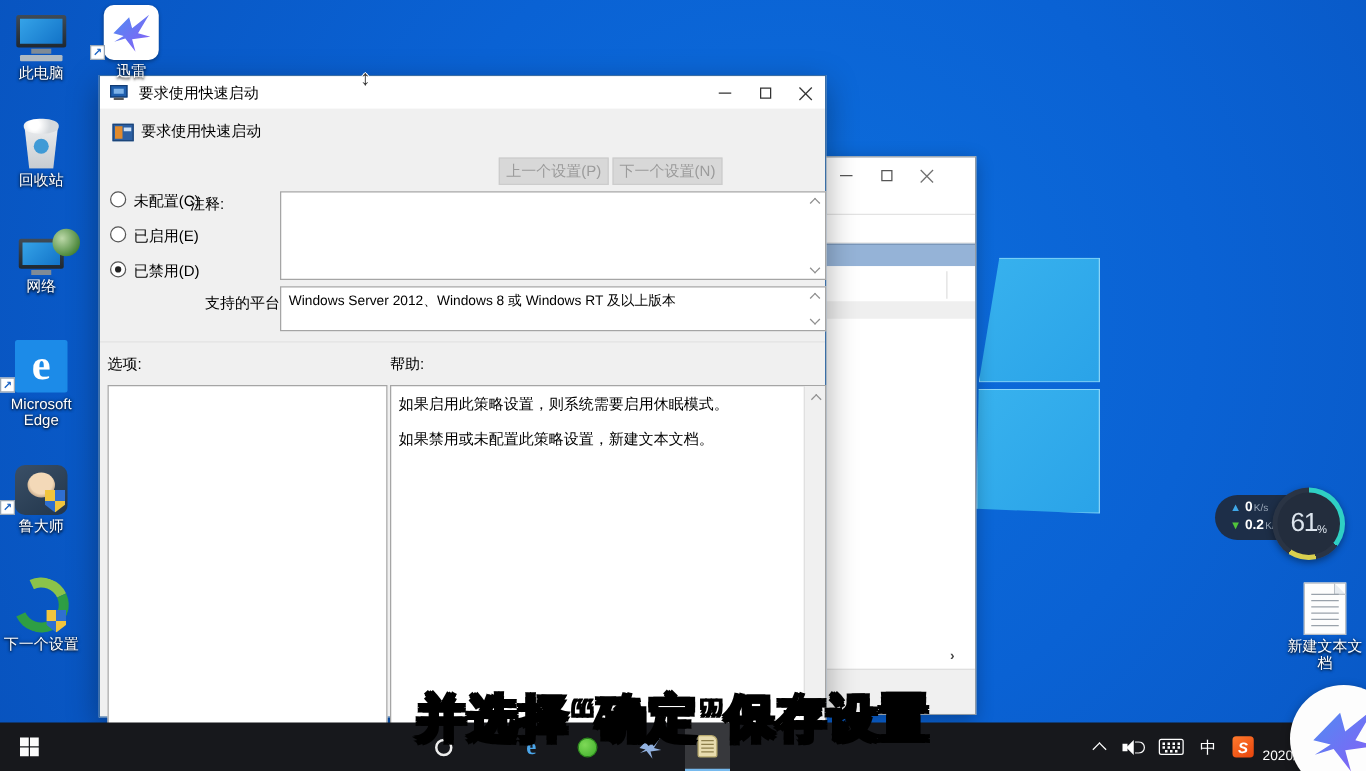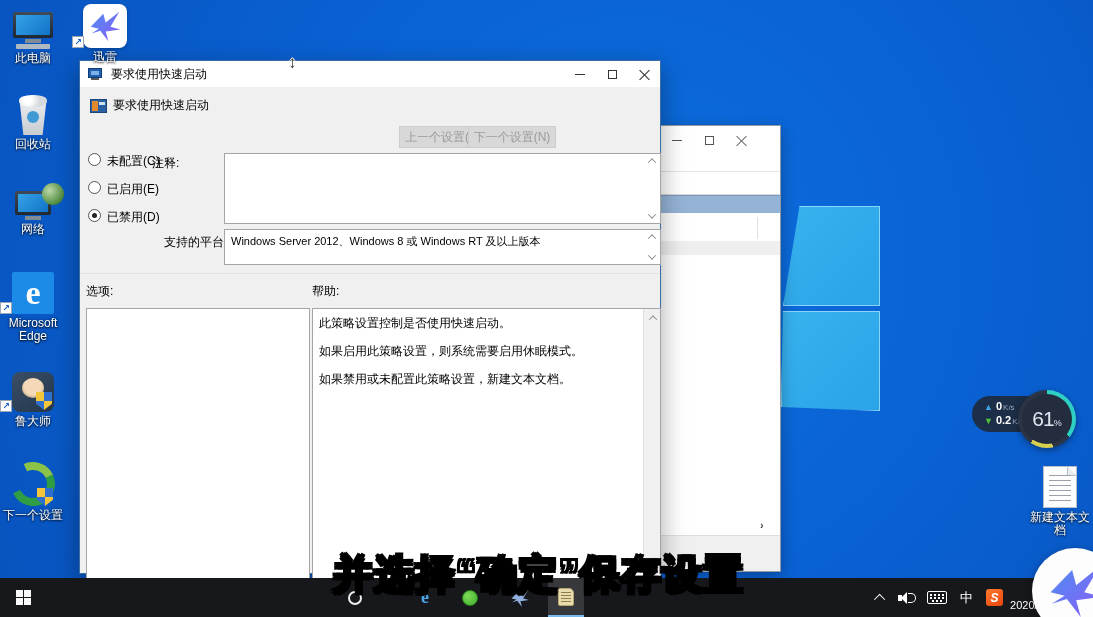--- a/index.html
+++ b/index.html
@@ -307,21 +307,21 @@
       </span>
     </div>
     <div class="dlg-body">
 
       <div class="setting-head">
         <span class="gpe-icon"></span>
         <span class="setting-title">要求使用快速启动</span>
       </div>
 
       <div class="nav-btn" style="left:319px">上一个设置(P)</div>
-      <div class="nav-btn" style="left:388px">下一个设置(N)</div>
+      <div class="nav-btn" style="left:410px">下一个设置(N)</div>
 
       <div class="radio-row" style="top:66px">
         <span class="radio-circle"></span>
         <span>未配置(C)</span>
       </div>
       <div class="radio-row" style="top:94px">
         <span class="radio-circle"></span>
         <span>已启用(E)</span>
       </div>
       <div class="radio-row" style="top:122px">
@@ -353,21 +353,20 @@
 
       <div class="hsep"></div>
 
       <div class="fld-label" style="left:6px;top:196px">选项:</div>
       <div class="fld-label" style="left:232px;top:196px">帮助:</div>
 
       <div class="txtbox" id="options-box"></div>
 
       <div class="txtbox" id="help-box">
         <div class="help-text">
-          <p>此策略设置控制是否使用快速启动。</p>
           <p>如果启用此策略设置，则系统需要启用休眠模式。</p>
           <p>如果禁用或未配置此策略设置，新建文本文档。</p>
         </div>
         <div class="scrollbar">
           <span class="sb-btn" style="top:0">
               <span class="chev up"></span>
             </span>
           <span class="sb-btn" style="bottom:0">
               <span class="chev down"></span>
             </span>

